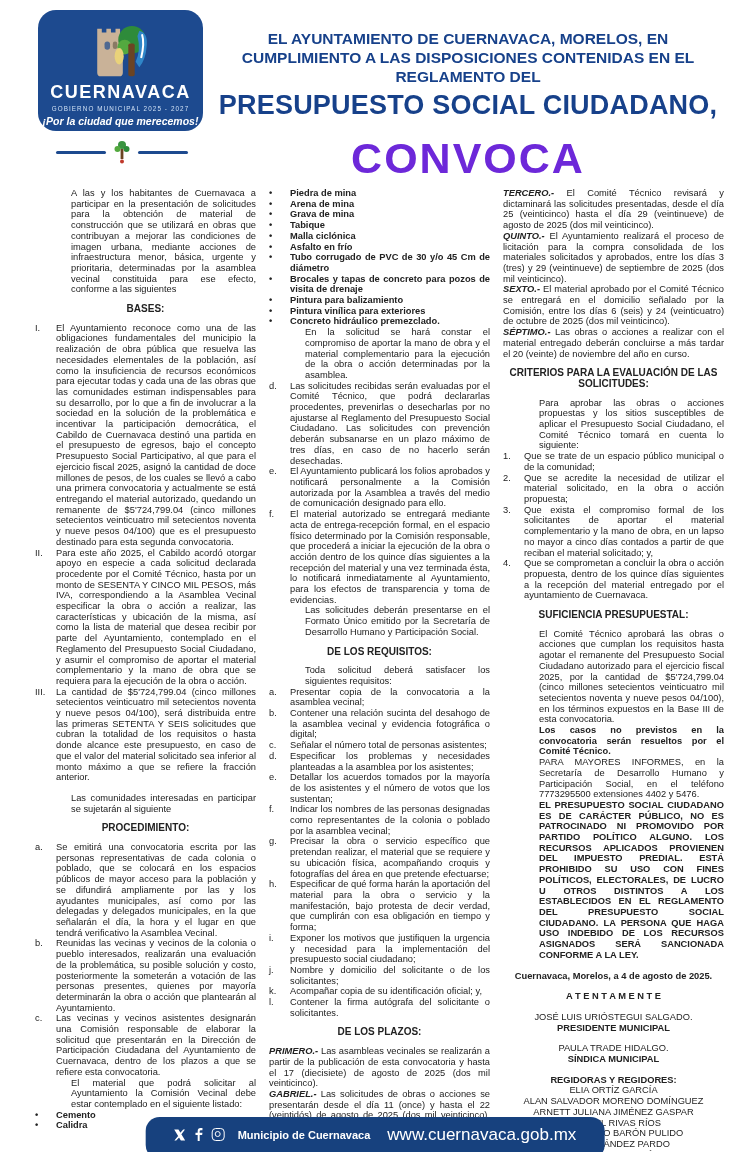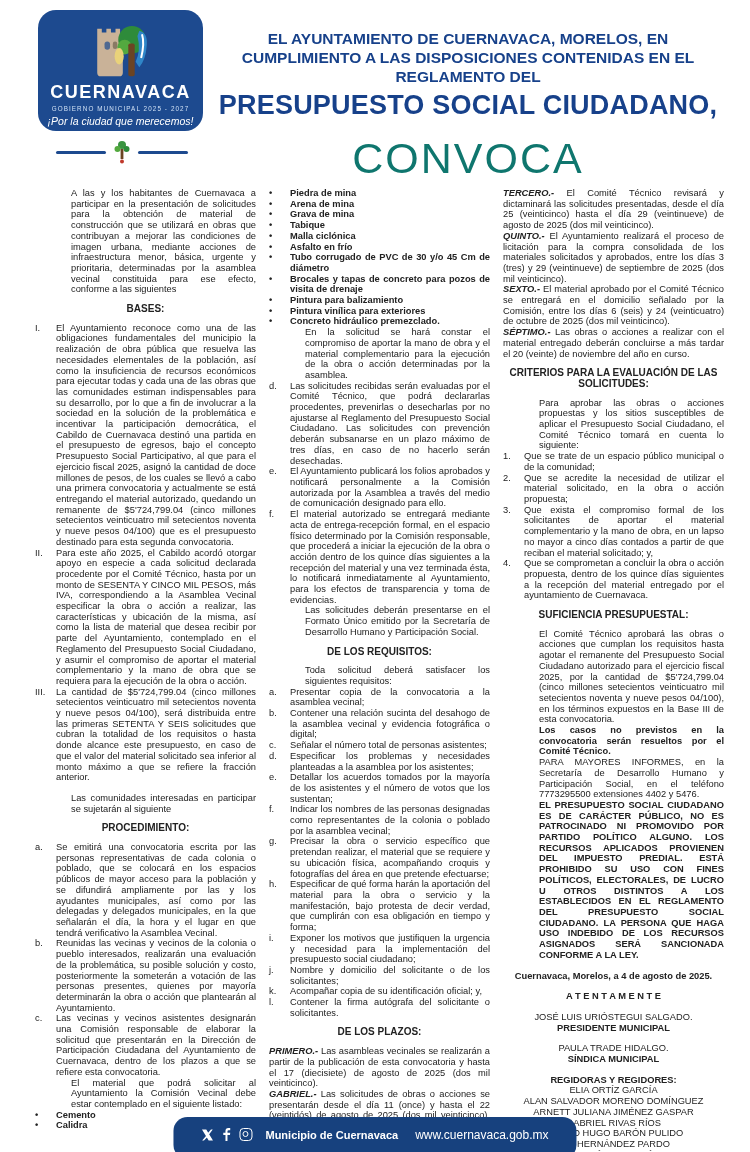--- a/index.html
+++ b/index.html
@@ -7,28 +7,28 @@
         font-family:"Liberation Sans","DejaVu Sans",sans-serif;color:#222;overflow:hidden;}
 
   
   .header{display:flex;height:182px;padding:10px 20px 0 38px;box-sizing:border-box;}
   .logo-col{width:168px;flex:0 0 168px;}
   .logo-badge{width:165px;height:121px;background:#1d4a8f;border-radius:18px;
               display:flex;flex-direction:column;align-items:center;justify-content:flex-start;
               padding-top:6px;box-sizing:border-box;}
   .logo-city{color:#fff;font-weight:bold;font-size:18px;letter-spacing:1.5px;margin-top:2px;}
   .logo-sub{color:#cfe0f5;font-size:6.3px;letter-spacing:1.1px;margin-top:2px;}
-  .logo-slogan{color:#fff;font-style:italic;font-weight:normal;font-size:10.5px;margin-top:3px;}
+  .logo-slogan{color:#fff;font-style:italic;font-weight:bold;font-size:10.5px;margin-top:3px;}
   .logo-divider{display:flex;align-items:center;justify-content:center;margin-top:9px;gap:8px;}
   .logo-divider .rule{width:50px;height:3px;background:#1d4a8f;border-radius:2px;}
 
   .head-text{flex:1;text-align:center;padding-top:20px;}
   .hdr-line1{color:#17418a;font-weight:bold;font-size:15.5px;line-height:1.22;max-width:515px;margin:0 auto;}
   .hdr-line2{color:#17418a;font-weight:bold;font-size:27px;margin-top:3px;letter-spacing:0.2px;}
-  .hdr-line3{color:#0f766e;font-weight:normal;font-size:43px;letter-spacing:2px;margin-top:13px;}
+  .hdr-line3{color:#6d28d9;font-weight:bold;font-size:43px;letter-spacing:2px;margin-top:13px;}
 
   
   .body-cols{display:flex;gap:13px;padding:6px 26px 0 35px;box-sizing:border-box;}
   .col{flex:1;min-width:0;font-size:9.3px;line-height:10.7px;}
 
   .blk{margin:0;}
   .blk-p .tx,.blk-pb .tx{display:block;text-align:justify;margin-left:36px;}
   .blk-pb{font-weight:bold;}
   .blk-h{text-align:center;font-weight:bold;font-size:10px;margin:9px 0 8px;}
   .blk-li,.blk-lib{display:flex;}
@@ -43,21 +43,21 @@
 
   
   .footer-bar{position:absolute;bottom:-7px;left:50%;transform:translateX(-50%);
               height:35px;background:#17417e;border-radius:14px;
               display:flex;align-items:center;padding:0 28px 7px 28px;gap:9px;white-space:nowrap;}
   .soc{color:#fff;font-weight:bold;font-size:13px;display:inline-flex;align-items:center;}
   .ig-box{width:11px;height:11px;border:1.6px solid #fff;border-radius:4px;position:relative;display:inline-block;}
   .ig-box::after{content:'';position:absolute;left:2.1px;top:2.1px;width:4.4px;height:4.4px;
                  border:1.4px solid #fff;border-radius:50%;}
   .foot-org{color:#fff;font-weight:bold;font-size:11px;margin-left:4px;}
-  .foot-url{color:#fff;font-size:12px;margin-left:8px;}
+  .foot-url{color:#fff;font-size:17px;margin-left:8px;}
 </style>
 </head>
 <body>
 
 <div class="page">
 
   <div class="header">
     <div class="logo-col">
       <div class="logo-badge">
         <svg width="74" height="64" viewBox="0 0 80 70">

